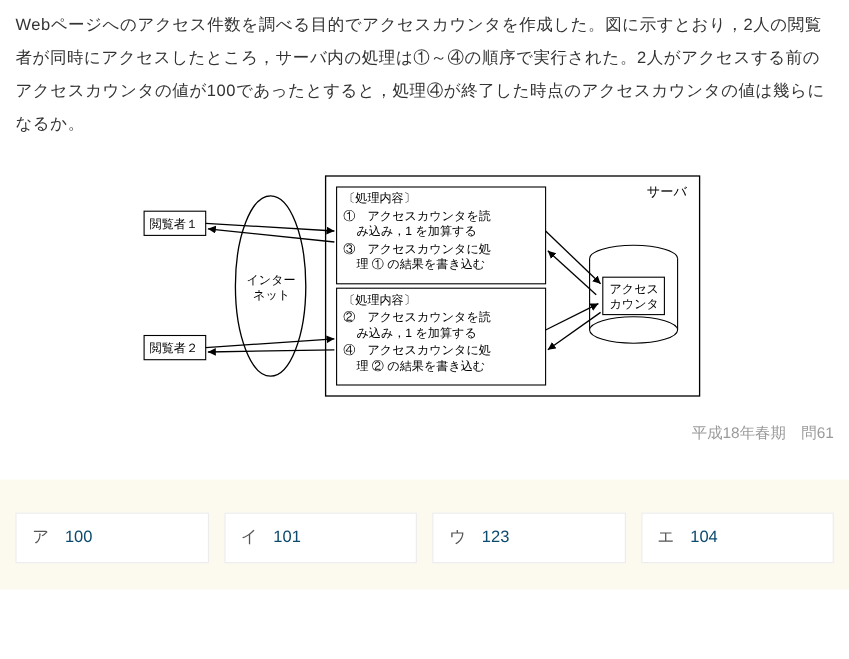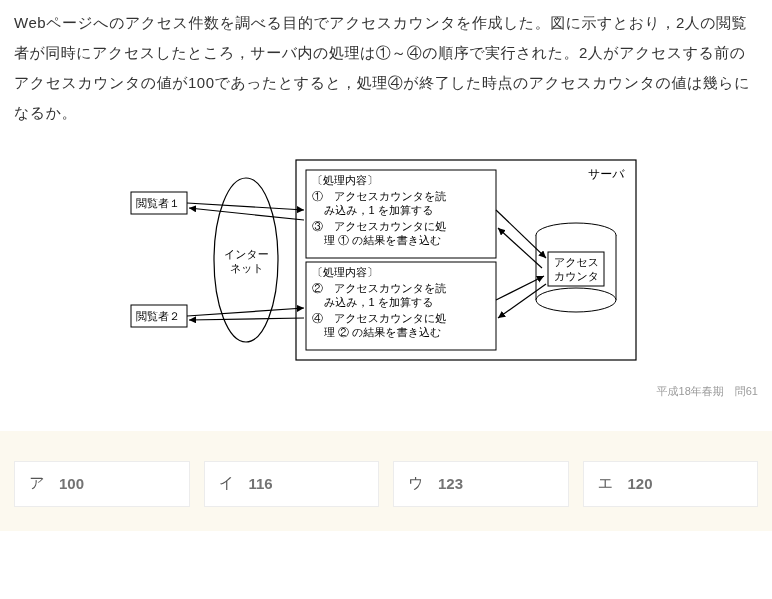--- a/index.html
+++ b/index.html
@@ -20,21 +20,21 @@
     margin-bottom: 22px;
   }
   .diagram-wrap {
     display: flex;
     justify-content: center;
     margin: 4px 0 12px 0;
   }
   .meta {
     text-align: right;
     color: #9a9a9a;
-    font-size: 11px;
+    font-size: 14px;
     line-height: 1.7;
     padding: 0 14px 30px 0;
   }
   .answers {
     background: #fcf9ef;
     padding: 30px 14px 24px 14px;
     display: flex;
     gap: 14px;
   }
   .answer {
@@ -46,22 +46,21 @@
     height: 44px;
     cursor: pointer;
     font-size: 15px;
   }
   .answer .letter {
     width: 44px;
     text-align: center;
     color: #555;
   }
   .answer .value {
-    color: #737373;
-    font-weight: bold;
+    color: #0c4a6e;
   }
 
   
   .dg-text { font-size: 12px; font-family: 'Hiragino Kaku Gothic ProN','Meiryo',sans-serif; }
   .dg-text-s { font-size: 11px; }
 </style>
 </head>
 <body>
 
 <div class="content">
@@ -127,23 +126,23 @@
   <div>平成18年春期　問61</div>
 </div>
 
 <div class="answers">
   <div class="answer">
     <span class="letter">ア</span>
     <span class="value">100</span>
   </div>
   <div class="answer">
     <span class="letter">イ</span>
-    <span class="value">116</span>
+    <span class="value">101</span>
   </div>
   <div class="answer">
     <span class="letter">ウ</span>
     <span class="value">123</span>
   </div>
   <div class="answer">
     <span class="letter">エ</span>
-    <span class="value">120</span>
+    <span class="value">104</span>
   </div>
 </div>
 
 </body></html>

